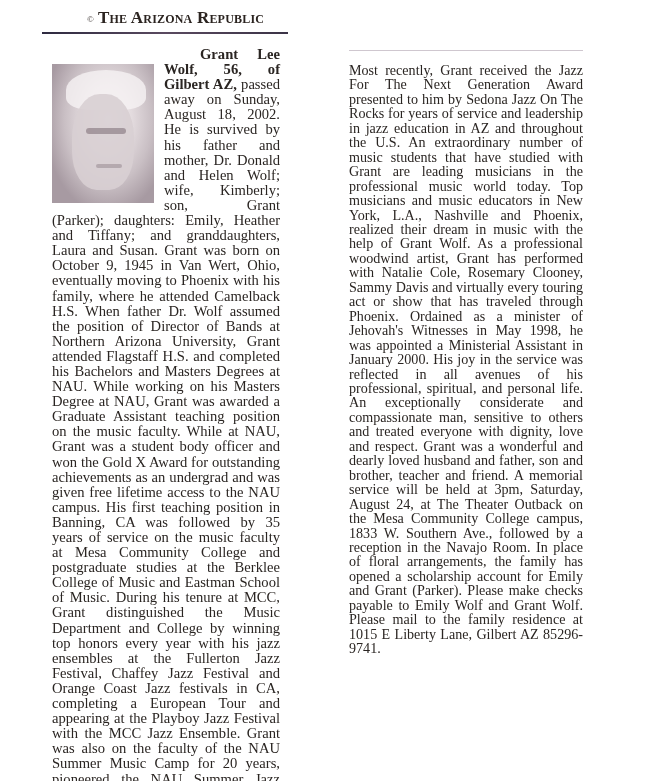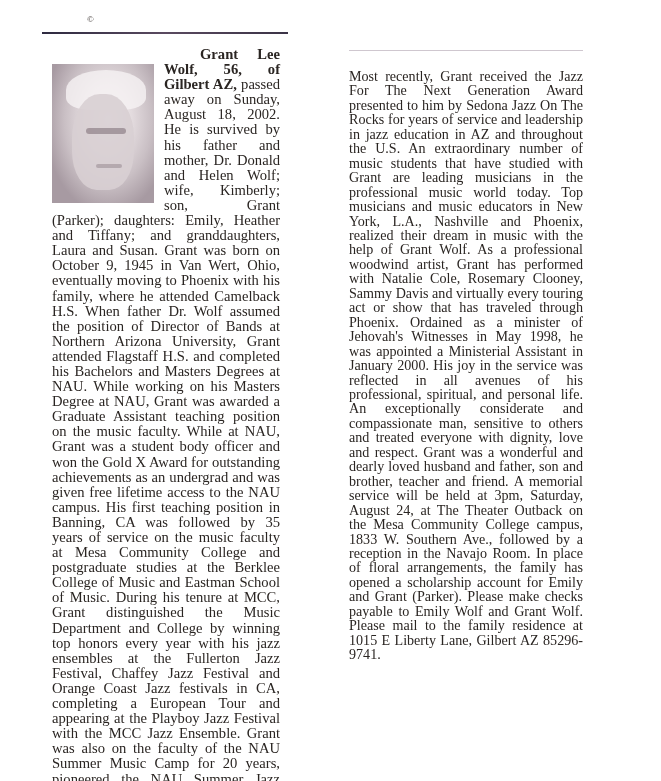--- a/index.html
+++ b/index.html
@@ -20,21 +20,21 @@
   .masthead .rule {
     position:absolute; left:0; top:28px; width:246px; height:2px;
     background:linear-gradient(90deg,#2e2a40,#5a4a60 50%,#3b3346);
   }
   .col {
     position:absolute; font-size:14.6px; line-height:15.1px; text-align:justify;
     hyphens:manual;
   }
   .col-left { left:52px; top:47px; width:228px; }
   .col-right { left:349px; top:50px; width:234px; line-height:14.45px; font-size:14.1px;
-    border-top:1px solid #cfc7cf; padding-top:18px; }
+    border-top:1px solid #cfc7cf; padding-top:12px; }
   .photo {
     float:left; width:102px; height:139px; margin:17px 10px 2px 0;
     background:
       radial-gradient(ellipse at 55% 40%, #f3eff0 0%, #e3dbde 30%, #c9bfc4 55%, #a79aa2 80%),
       #b8aeb4;
     position:relative; overflow:hidden;
   }
   .photo .hair {
     position:absolute; left:14px; top:6px; width:80px; height:40px; border-radius:50% 50% 30% 30%;
     background:#f6f3f4; opacity:.8;
@@ -52,20 +52,21 @@
   .lead { font-weight:bold;margin-left:20px; }
   .para { margin:0; }
   .indent { text-indent:16px; }
   .para-r { margin:0; }
 </style>
 </head>
 <body>
 
 <div class="masthead">
   <span class="copy">©</span>
+  <span class="title">The Arizona Republic</span>
   <div class="rule"></div>
 </div>
 
 <div class="col col-left">
   <div class="photo" title="Portrait of Grant Lee Wolf">
     <div class="hair"></div>
     <div class="face"></div>
     <div class="brow"></div>
     <div class="mouth"></div>
   </div>

